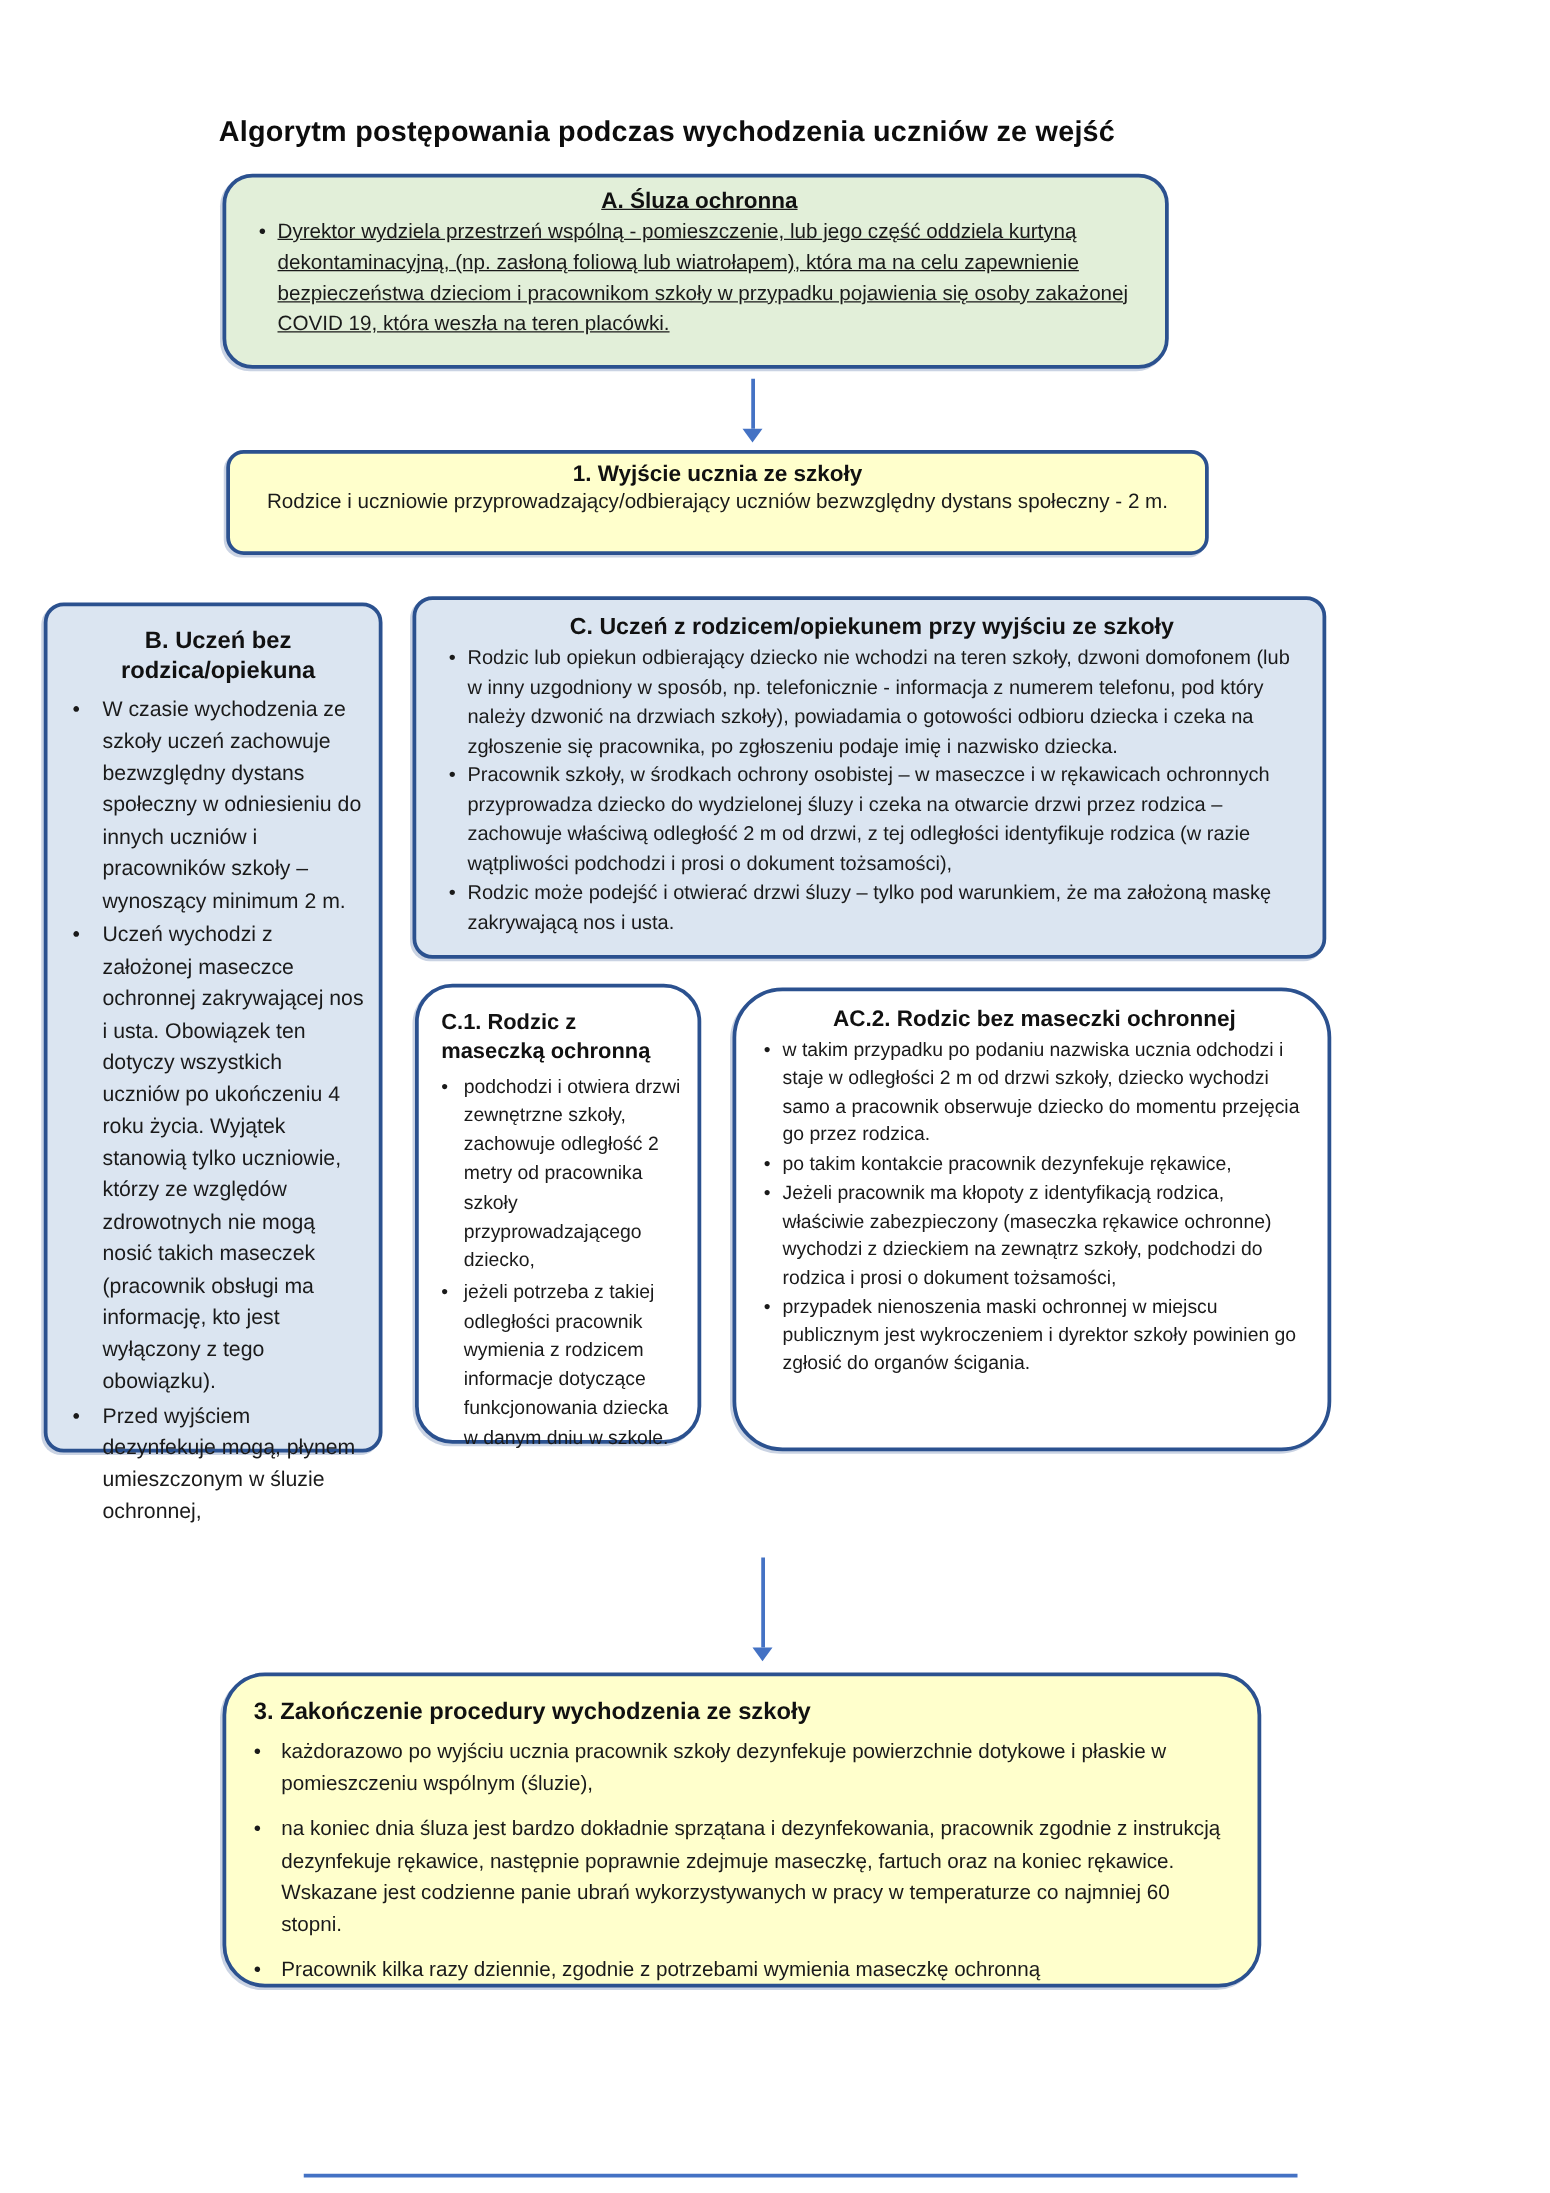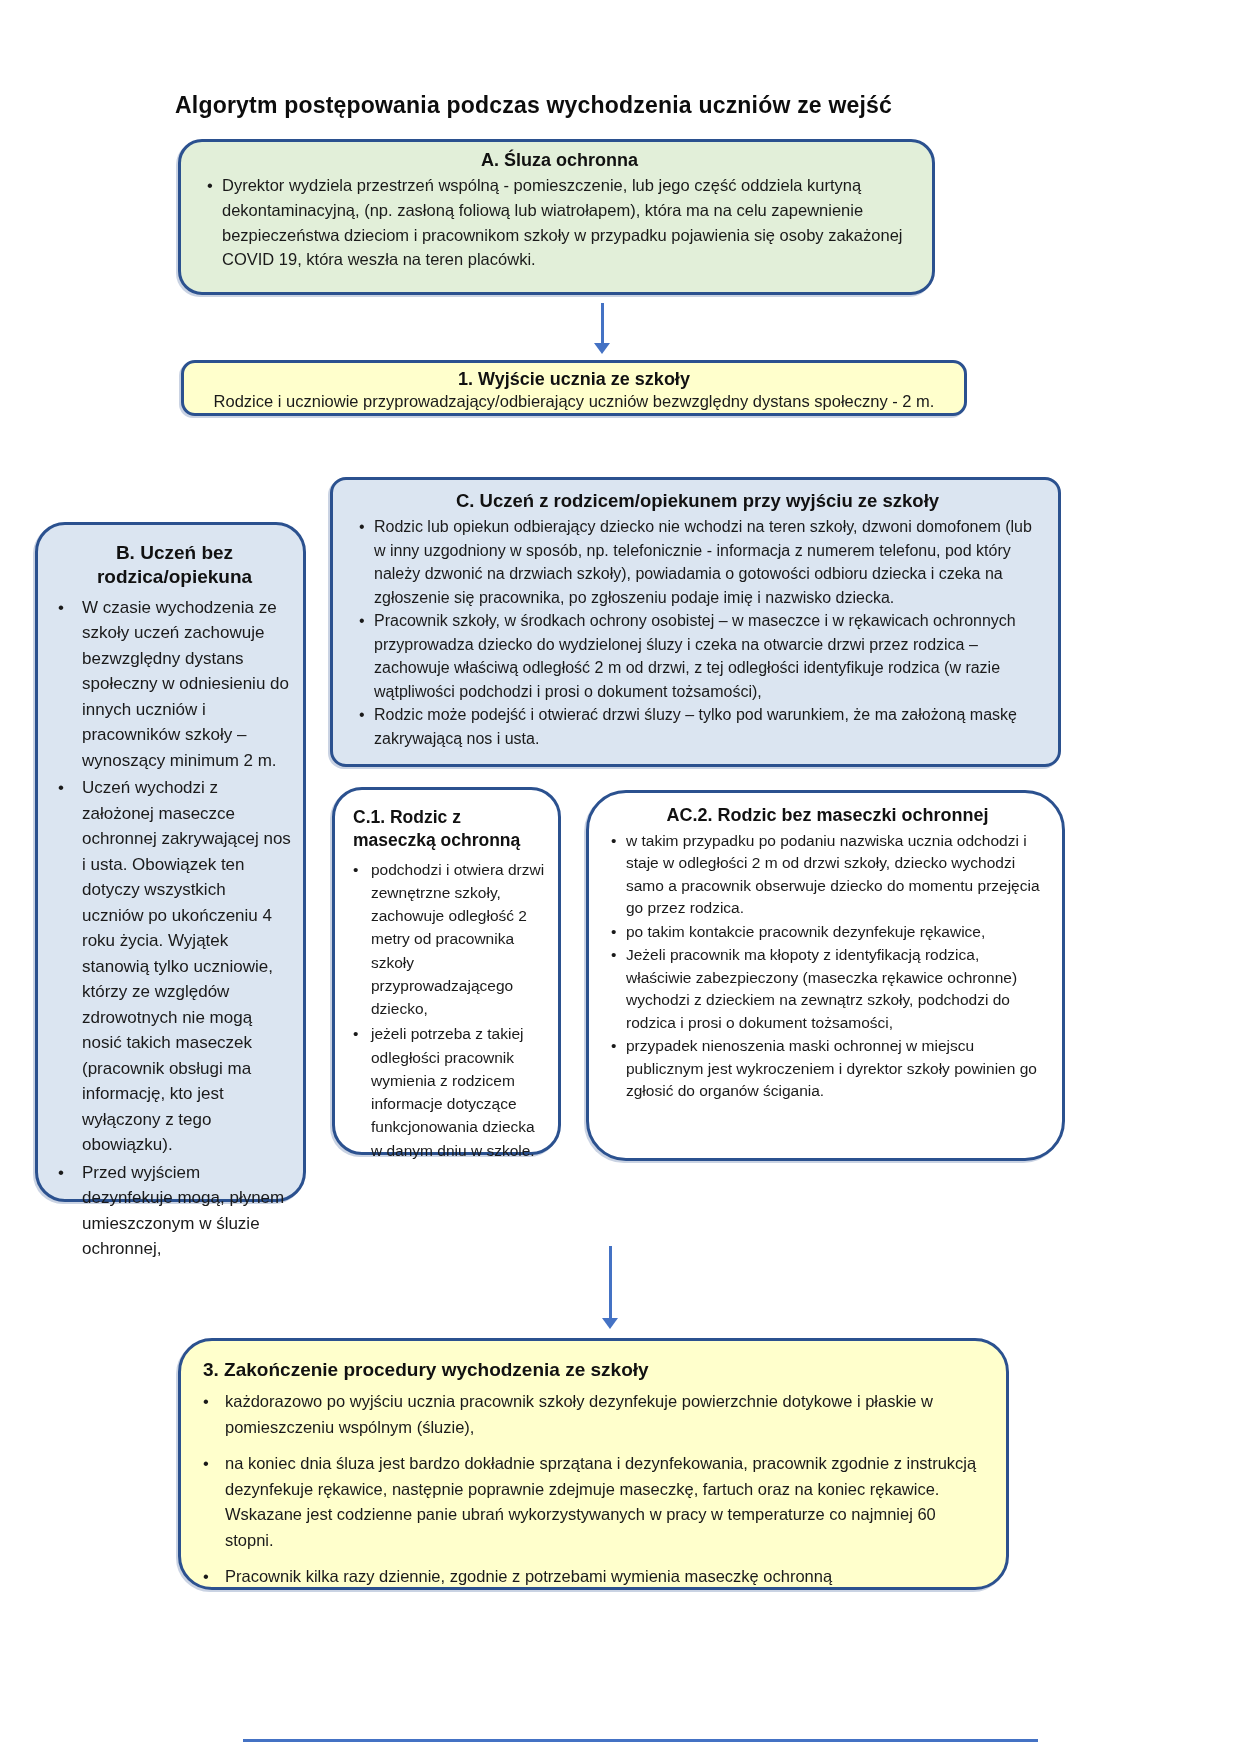--- a/index.html
+++ b/index.html
@@ -13,31 +13,31 @@
 
   .box { position:absolute; border:3px solid var(--border_navy,#2b518f); box-shadow:-2px 2px 0 rgba(43,81,143,.25); }
   .hdr { font-weight:700; color:#111; }
   .center { text-align:center; }
 
   .bullets { list-style:none; }
   .bullet { position:relative; padding-left:15px; }
   .bullet::before { content:"\2022"; position:absolute; left:0; top:0; }
 
   
-  .box-a { left:178px; top:139px; width:757px; height:156px; background:var(--fill_green,#e2efd9); border-radius:24px; padding:8px 20px 8px 26px; }
+  .box-a { left:178px; top:139px; width:757px; height:156px; background:var(--fill_green,#e2efd9); border-radius:24px; padding:8px 20px 8px 26px;text-decoration:underline; }
   .box-a .hdr { font-size:18px; margin-bottom:2px; }
   .box-a .bullets { font-size:16.5px; line-height:1.5; }
 
   
-  .box-1 { left:181px; top:360px; width:786px; height:56px; background:var(--fill_yellow,#ffffcc); border-radius:14px; padding:6px 14px; text-align:center; }
+  .box-1 { left:181px; top:360px; width:786px; height:84px; background:var(--fill_yellow,#ffffcc); border-radius:14px; padding:6px 14px; text-align:center; }
   .box-1 .hdr { font-size:18px; }
   .box-1 p { font-size:16.5px; margin-top:2px; }
 
   
-  .box-b { left:35px; top:482px; width:271px; height:680px; background:var(--fill_blue,#dbe5f1); border-radius:30px; padding:16px 12px 10px 20px;margin-top:40px; }
+  .box-b { left:35px; top:482px; width:271px; height:680px; background:var(--fill_blue,#dbe5f1); border-radius:16px; padding:16px 12px 10px 20px; }
   .box-b .hdr { font-size:19px; line-height:1.25; margin-bottom:6px; }
   .box-b .bullets { font-size:17px; line-height:1.5; }
   .box-b .bullet { padding-left:24px; margin-bottom:2px; }
 
   
   .box-c { left:330px; top:477px; width:731px; height:290px; background:var(--fill_blue,#dbe5f1); border-radius:16px; padding:10px 22px 8px 26px; }
   .box-c .hdr { font-size:18.5px; margin-bottom:3px; }
   .box-c .bullets { font-size:16px; line-height:1.47; }
 
   

